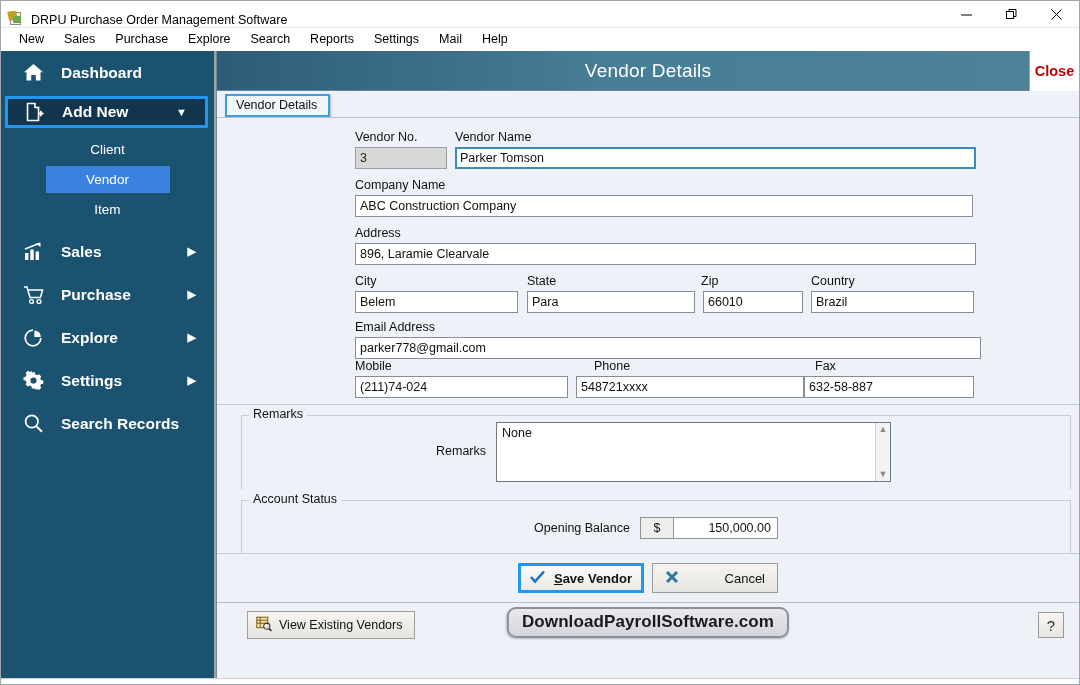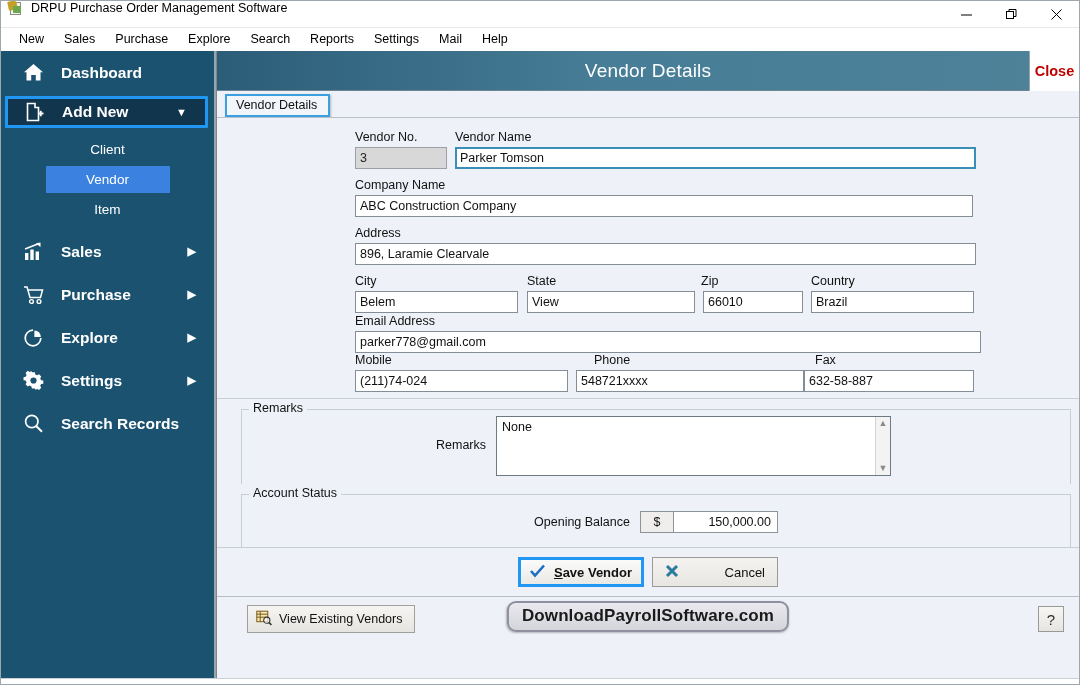--- a/index.html
+++ b/index.html
@@ -19,21 +19,21 @@
     display: flex;
     flex-direction: column;
   }
 
   
   .titlebar {
     height: 27px;
     min-height: 27px;
     background: #ffffff;
     display: flex;
-    align-items: flex-start;
+    align-items: flex-end;
     border-bottom: 1px solid #e8e8e8;
     position: relative;
   }
   .titlebar-icon {
     width: 16px; height: 16px;
     margin-left: 7px; margin-right: 7px;
     position: relative;
     flex: 0 0 auto;
   }
   .titlebar-icon .sheet {
@@ -634,23 +634,23 @@
             <div style="width:174px;">
                 <div class="fld-label">State</div>
               </div>
             <div style="width:110px;">
                 <div class="fld-label">Zip</div>
               </div>
             <div>
                 <div class="fld-label">Country</div>
               </div>
           </div>
-          <div class="row indent" style="margin-bottom:1px;">
+          <div class="row indent" style="margin-bottom:7px;">
             <div class="txt" style="width:163px;">Belem</div>
-            <div class="txt" style="width:168px; margin-left:9px;">View</div>
+            <div class="txt" style="width:168px; margin-left:9px;">Para</div>
             <div class="txt" style="width:100px; margin-left:8px;">66010</div>
             <div class="txt" style="width:163px; margin-left:8px;">Brazil</div>
           </div>
 
           <div class="row indent">
             <div class="fld-label">Email Address</div>
           </div>
           <div class="row indent" style="">
             <div class="txt" style="width:626px;">parker778@gmail.com</div>
           </div>

